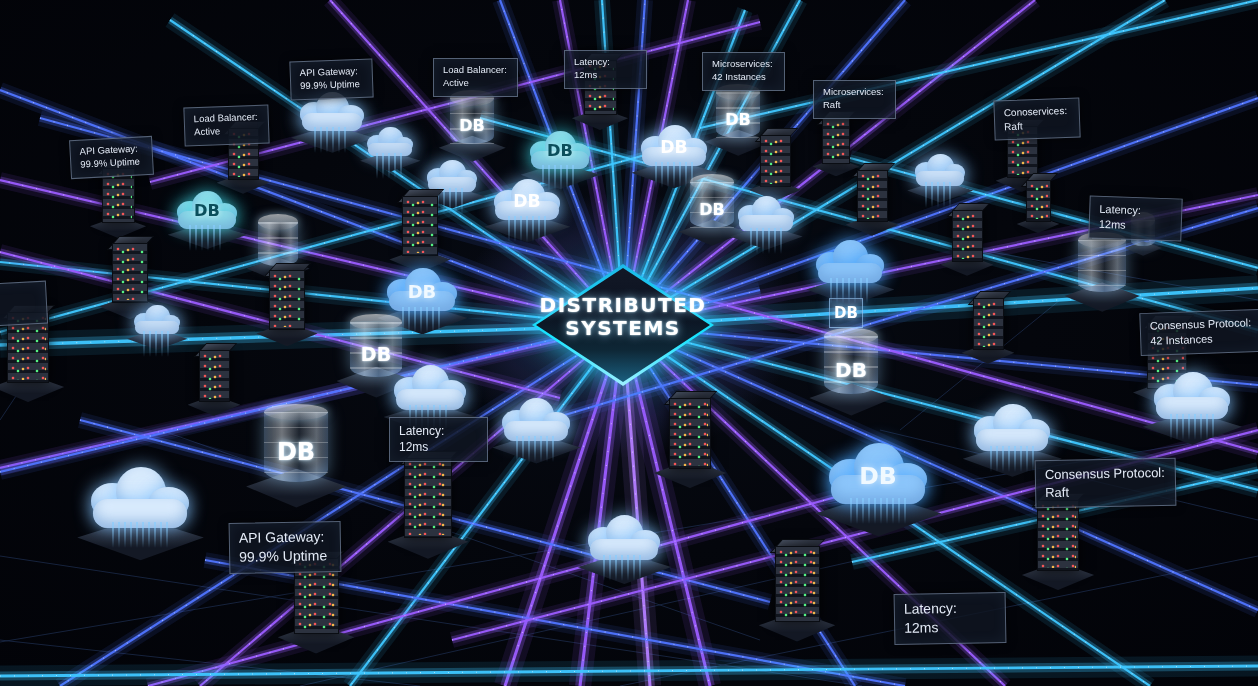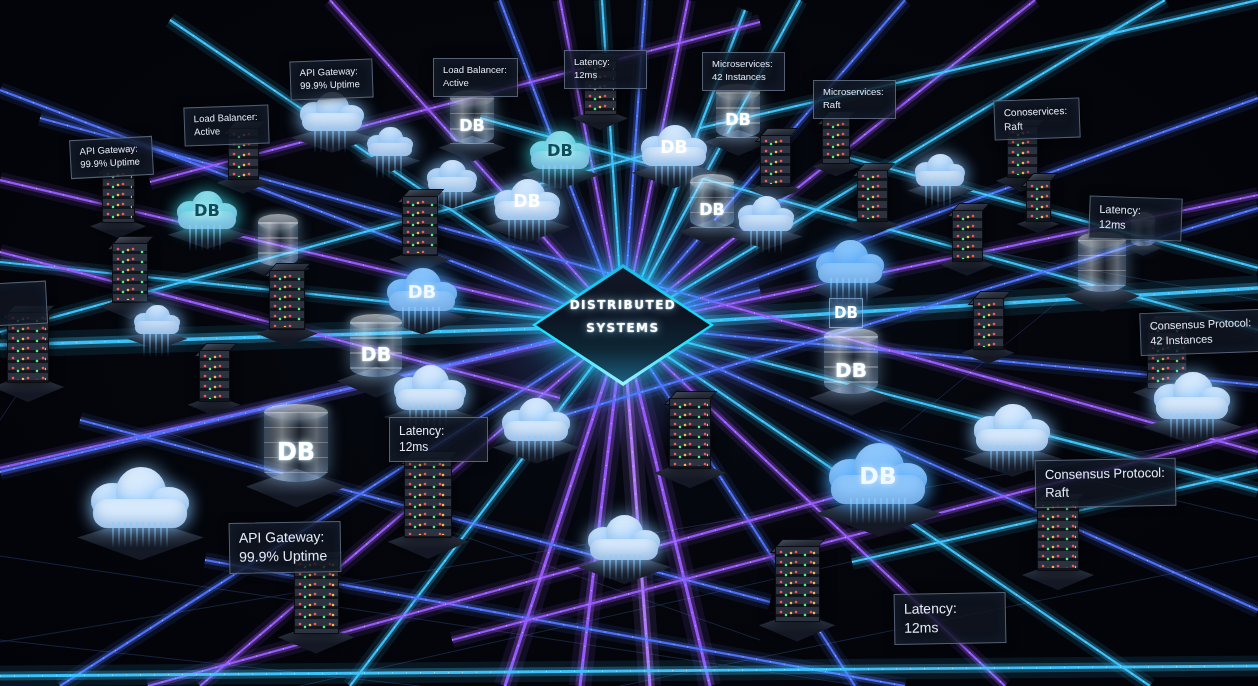--- a/index.html
+++ b/index.html
@@ -57,21 +57,21 @@
     font-family:"DejaVu Sans",sans-serif;text-shadow:0 0 6px #9fd4ff;}
 
   
   .chip{position:absolute;left:536px;top:268px;width:174px;height:114px;z-index:3;
     filter:drop-shadow(0 0 16px rgba(45,205,255,.85));}
   .chip .rim{position:absolute;inset:-4px;clip-path:polygon(50% 0,100% 50%,50% 100%,0 50%);
     background:linear-gradient(180deg,#1db9e8 0%,#19e4ff 60%,#9ff0ff 100%);}
   .chip .face{position:absolute;inset:0;clip-path:polygon(50% 0,100% 50%,50% 100%,0 50%);
     background:linear-gradient(180deg,#121826 0%,#0c1220 40%,#0e2736 72%,#1a5e7e 100%);}
   .chip .title{position:absolute;left:0;right:0;top:26px;text-align:center;color:#fff;
-    font-family:"DejaVu Sans",sans-serif;font-weight:bold;font-size:12px;line-height:23px;
+    font-family:"DejaVu Sans",sans-serif;font-weight:bold;font-size:20px;line-height:23px;
     letter-spacing:1.5px;text-shadow:0 0 10px rgba(150,220,255,.95),0 0 2px #fff;}
 
   
   .label{position:absolute;background:rgba(15,21,33,.84);border:1px solid rgba(155,175,205,.5);
     color:#e3eaf6;padding:5px 10px 6px 9px;white-space:nowrap;line-height:1.35;
     box-shadow:0 0 10px rgba(0,0,0,.6), inset 0 0 14px rgba(120,160,220,.08);}
   .label .l2{display:block;}
 </style>
 </head>
 <body>

